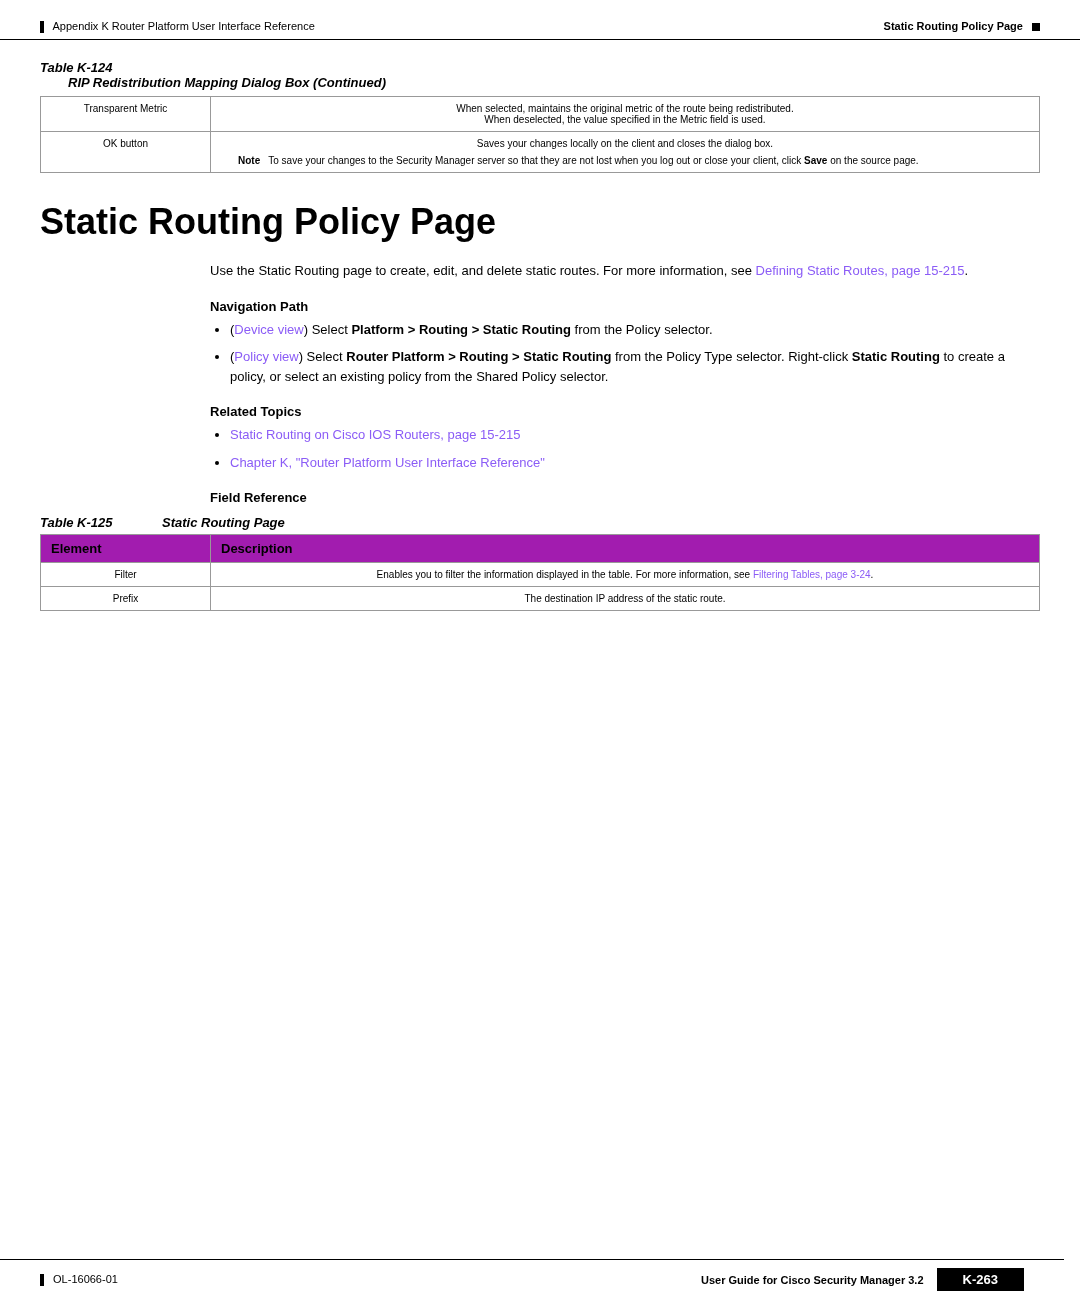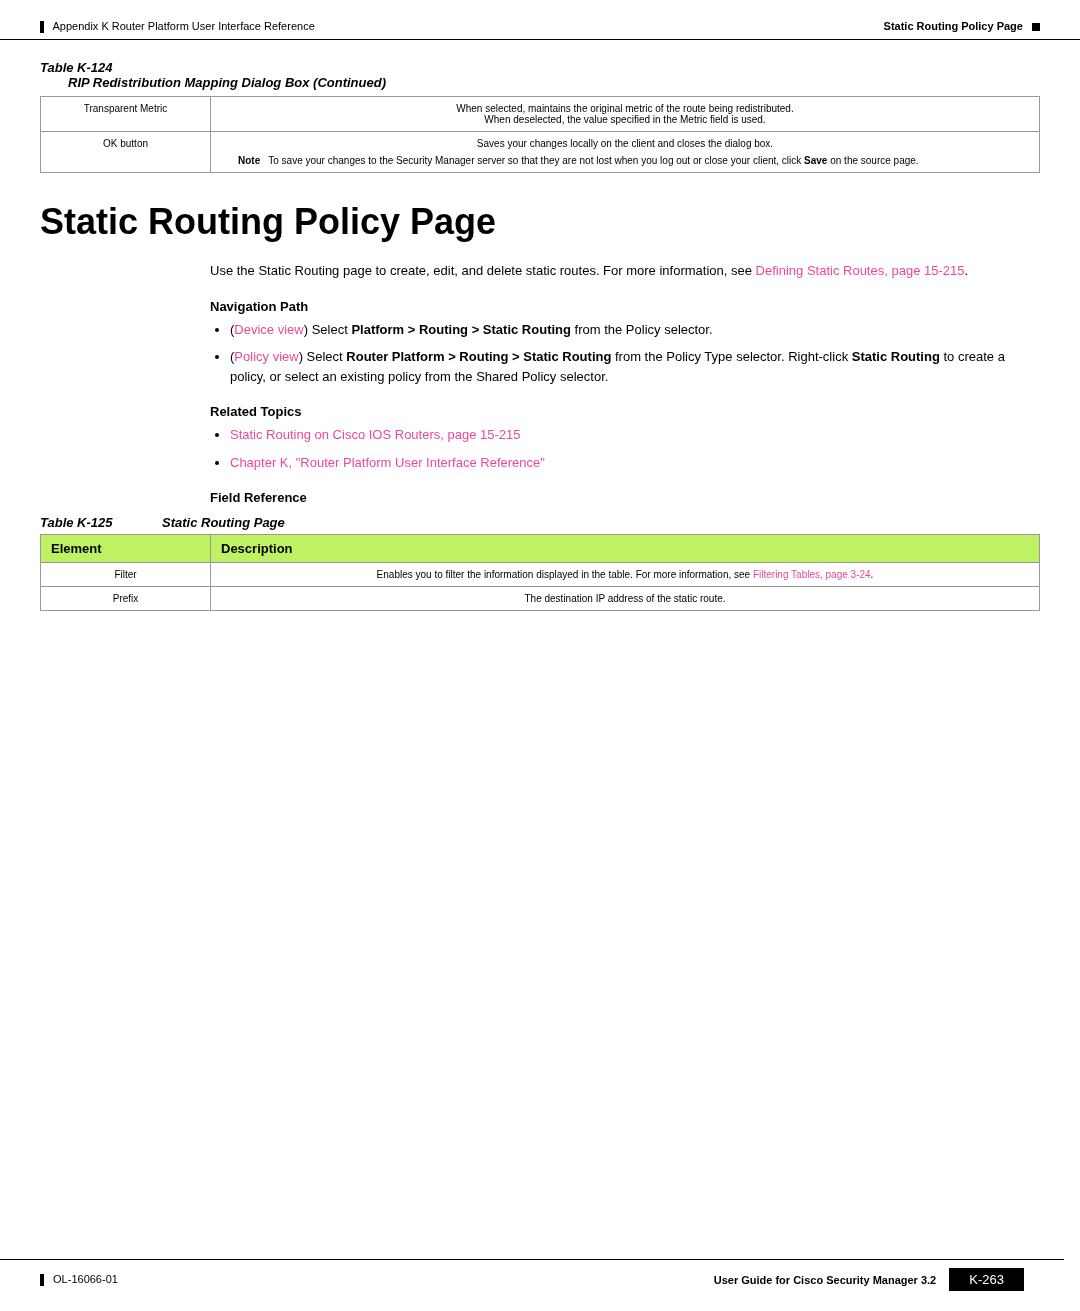--- a/index.html
+++ b/index.html
@@ -69,21 +69,21 @@
     table.doc-table .col-field {
       width: 170px;
       white-space: nowrap;
     }
     table.doc-table th {
       border: 1px solid #999;
       padding: 6px 10px;
       text-align: left;
       font-size: 13px;
       font-weight: bold;
-      background: #bef264;
+      background: #a21caf;
     }
 
     .note-row {
       display: flex;
       gap: 8px;
       margin-top: 6px;
     }
     .note-label {
       font-weight: bold;
       white-space: nowrap;
@@ -123,21 +123,21 @@
     }
     .bullet-list li {
       list-style: disc;
       margin-bottom: 8px;
       font-size: 13px;
       line-height: 1.5;
     }
 
     
     a {
-      color: #ec4899;
+      color: #8b5cf6;
       text-decoration: none;
     }
 
     
     .field-ref-heading {
       font-weight: bold;
       font-size: 13px;
       margin-left: 170px;
       margin-top: 18px;
       margin-bottom: 10px;
@@ -173,23 +173,23 @@
       text-align: right;
     }
     .footer-right .user-guide {
       font-weight: bold;
       font-size: 11px;
     }
     .page-number-box {
       display: inline-block;
       background: #000;
       color: #fff;
-      font-weight: normal;
-      font-size: 13px;
-      padding: 4px 20px;
+      font-weight: bold;
+      font-size: 13px;
+      padding: 4px 26px;
       margin-left: 10px;
     }
   </style>
 </head>
 <body>
 
 <div class="page-header">
   <div class="header-left">
     <span class="pipe"></span>
     <span>Appendix K     Router Platform User Interface Reference</span>

